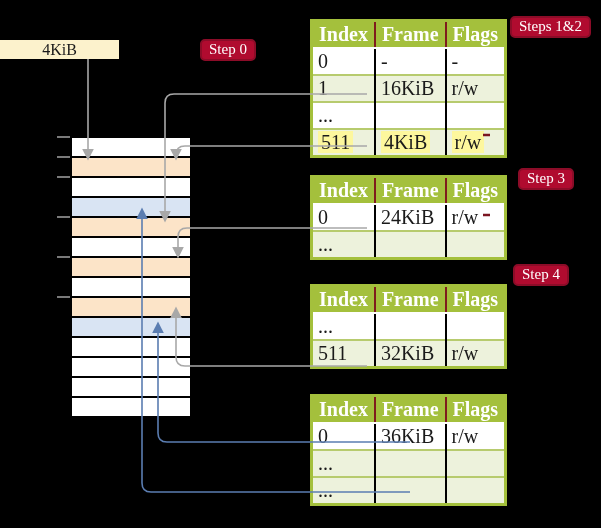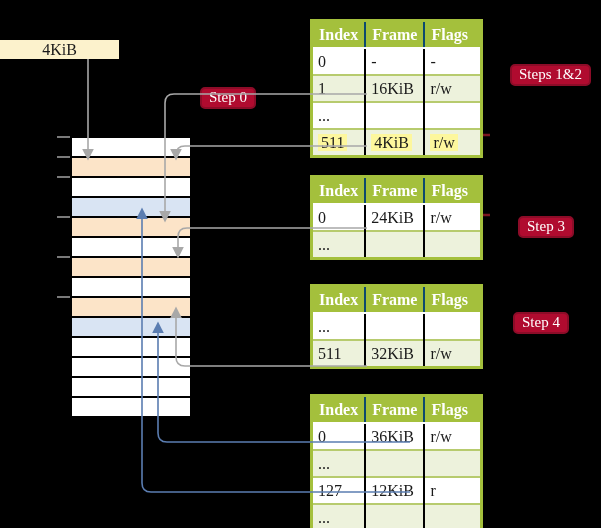--- a/index.html
+++ b/index.html
@@ -21,21 +21,20 @@
 
   
   .badge {
     position:absolute;
     background:var(--badge-red,#b00b2f);
     border:2px solid var(--badge-red-dark,#8c0c28);
     border-radius:5px;
     color:#fff; font-size:15px; line-height:15px;
     padding:1px 7px 2px 7px;
     white-space:nowrap;
-    margin-top:48px;
   }
   #badge-step0  { left:200px; top:39px; }
   #badge-steps12{ left:510px; top:16px; }
   #badge-step3  { left:518px; top:168px; }
   #badge-step4  { left:513px; top:264px;text-align:center; }
 
   
   .memory {
     position:absolute; left:70px; top:136px; width:118px;
     border:2px solid #000; background:#fff;
@@ -46,26 +45,26 @@
   .mrow.peach { background:var(--peach,#fce4c8); }
   .mrow.blue  { background:var(--blue,#d9e4f3); }
 
   
   .ptwrap {
     position:absolute; left:310px;
     border:3px solid var(--olive,#a4c03c);
     background:var(--olive,#a4c03c);
   }
   #pt1 { top:19px; } #pt2 { top:175px; } #pt3 { top:284px; } #pt4 { top:394px; }
-  table.pt { border-collapse:collapse; font-size:16px; }
+  table.pt { border-collapse:collapse; font-size:20px; }
   table.pt th {
     background:var(--olive,#a4c03c); color:#fff;
     font-weight:bold; text-align:left;
     padding:1px 6px; height:23px;
-    border-left:2px solid #0c4a6e; border-bottom:2px solid #fff;
+    border-left:2px solid #7f1d1d; border-bottom:2px solid #fff;
   }
   table.pt th:first-child { border-left:none; }
   table.pt td {
     padding:1px 5px; height:23px;
     border-left:2px solid #000;
     border-top:2px solid var(--olive-light,#b7cb6e);
     color:#1a1a1a; vertical-align:middle;
   }
   table.pt tr:first-child td { border-top:none; }
   table.pt td:first-child { border-left:none; }
@@ -227,25 +226,20 @@
       <tbody>
         <tr class="white">
           <td>0</td>
           <td>36KiB</td>
           <td>r/w</td>
         </tr>
         <tr class="green">
           <td>...</td>
           <td></td>
           <td></td>
-        </tr>
-        <tr class="white">
-          <td>127</td>
-          <td>12KiB</td>
-          <td>r</td>
         </tr>
         <tr class="green">
           <td>...</td>
           <td></td>
           <td></td>
         </tr>
       </tbody>
     </table>
 </div>
 

